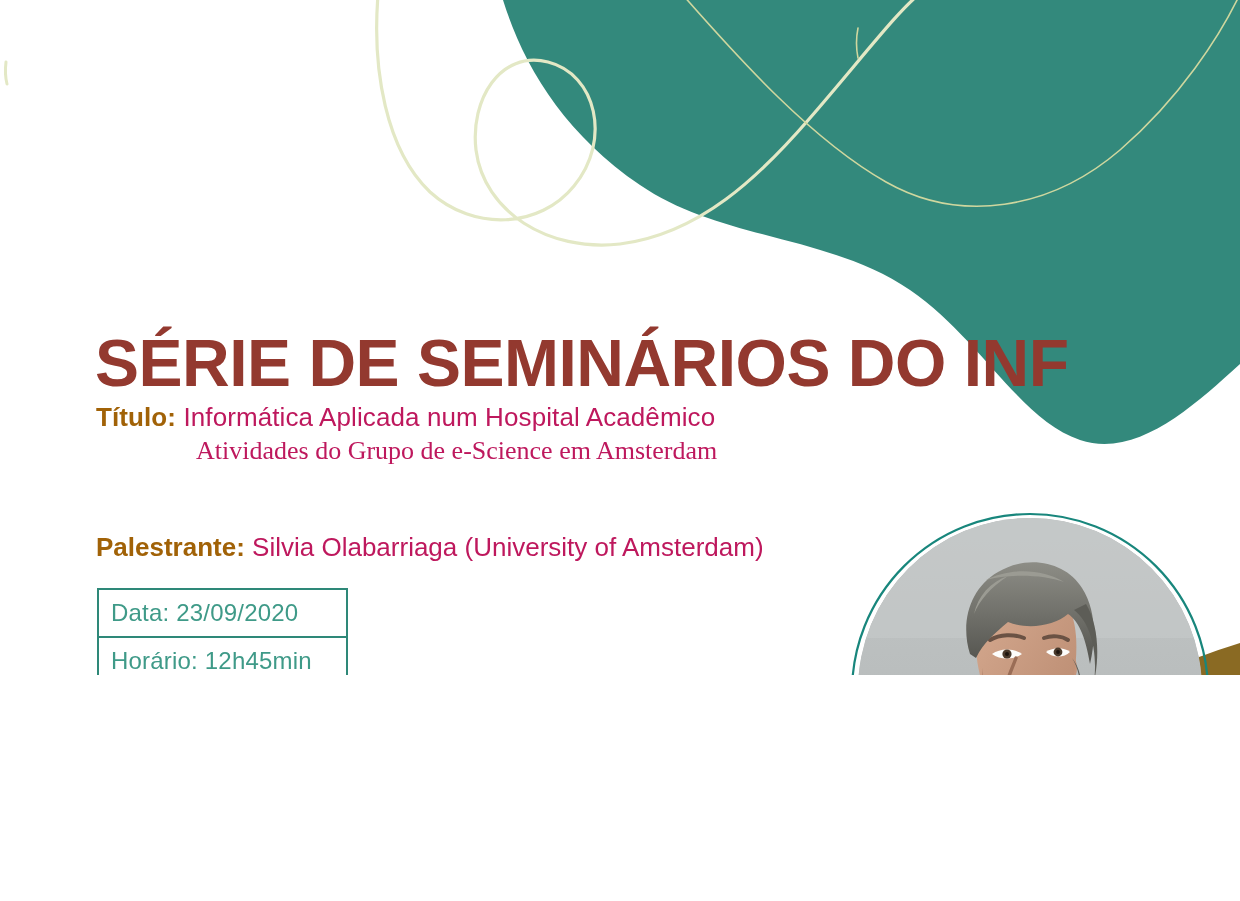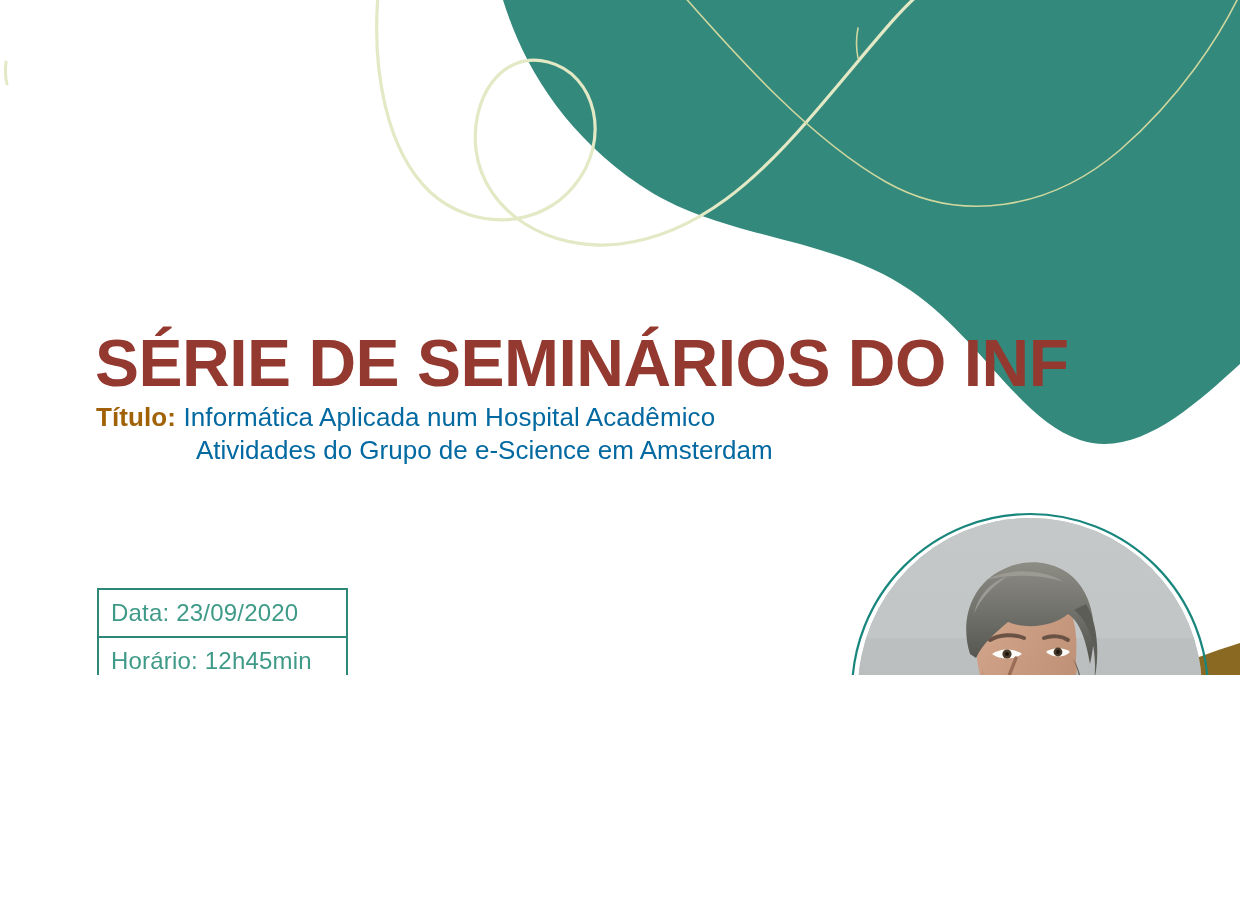--- a/index.html
+++ b/index.html
@@ -54,31 +54,32 @@
   }
   .row {
     color: #2e8878;
     font-size: 26px;
     line-height: 33px;
     white-space: nowrap;
   }
   .row.title-row-1 { letter-spacing: 0.1px; }
   .row.title-row-2 {
     padding-left: 100px;
+    font-family: Liberation Serif, serif;
   }
   .row.speaker-row {
     margin-top: 64px;
   }
   .lbl {
     font-weight: bold;
     color: #a16207;
   }
   .val {
     font-weight: normal;
-    color: #0369a1;
+    color: #be185d;
   }
 
   
   .datebox {
     position: absolute;
     left: 97px;
     top: 588px;
     width: 251px;
     border: 2px solid #2e8878;
     box-sizing: border-box;
@@ -179,20 +180,24 @@
 
       <div class="row title-row-1">
         <span class="lbl">Título:</span>
         <span class="val">Informática Aplicada num Hospital Acadêmico</span>
       </div>
 
       <div class="row title-row-2">
         <span class="val">Atividades do Grupo de e-Science em Amsterdam</span>
       </div>
 
+      <div class="row speaker-row">
+        <span class="lbl">Palestrante:</span>
+        <span class="val">Silvia Olabarriaga (University of Amsterdam)</span>
+      </div>
 
     </div>
 
     <div class="datebox">
       <div class="cell first">Data: 23/09/2020</div>
       <div class="cell">Horário: 12h45min</div>
     </div>
 
     <div class="photo-wrap">
       <div class="photo-circle">

